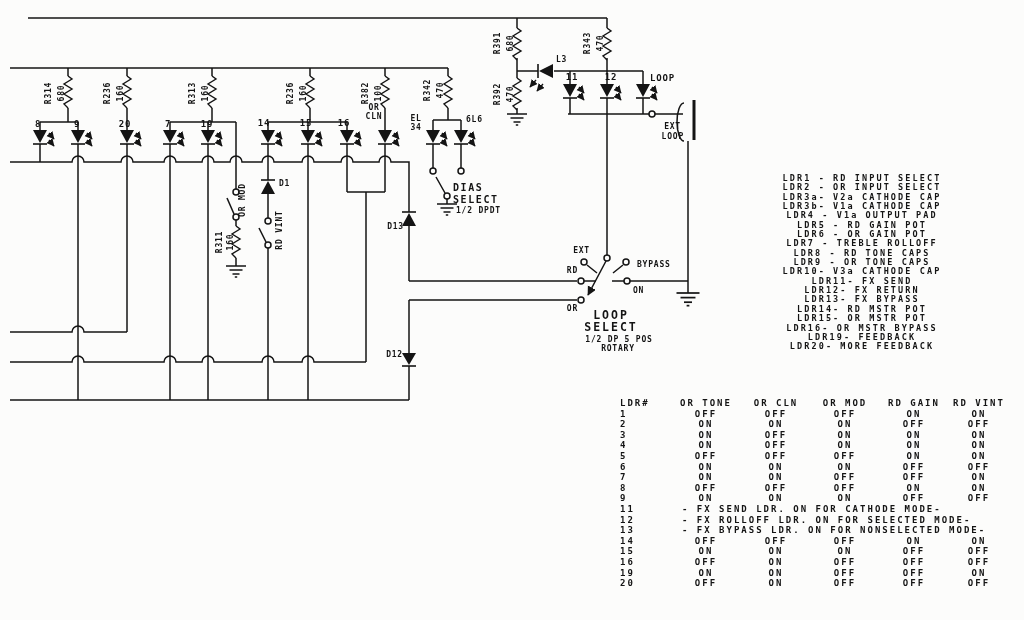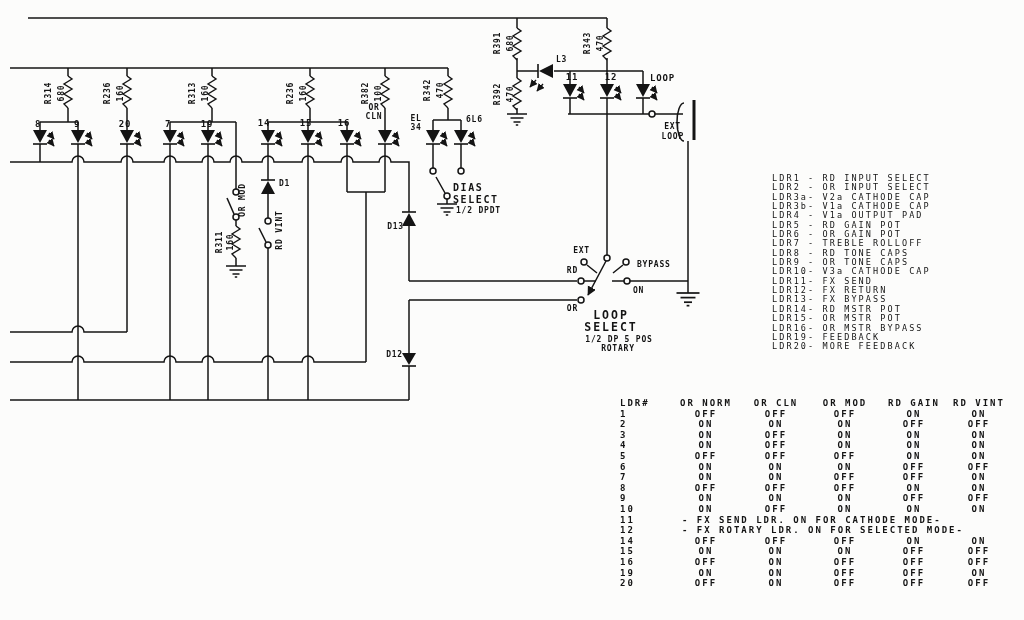--- a/index.html
+++ b/index.html
@@ -6,22 +6,22 @@
   #page{position:relative;width:1024px;height:620px;background:#fcfcfb;overflow:hidden;
         font-family:"DejaVu Sans Mono",monospace;}
   #sch{position:absolute;left:0;top:0;}
   svg text{font-family:"DejaVu Sans Mono",monospace;font-weight:bold;fill:#141414;}
   .t8{font-size:8px;letter-spacing:0.8px;}
   .t9{font-size:9px;letter-spacing:0.8px;}
   .t10{font-size:10px;letter-spacing:1.6px;}
   .t11{font-size:11.5px;letter-spacing:2px;}
   
   #legend{position:absolute;left:772px;top:174px;width:180px;
-          font-size:8.5px;line-height:9.35px;font-weight:normal;letter-spacing:2.1px;
-          color:#141414;white-space:pre;}
+          font-size:8.5px;line-height:9.35px;font-weight:bold;letter-spacing:2.1px;
+          color:#141414;white-space:pre;text-align:center;}
   
   #modetable{position:absolute;left:612px;top:398px;border-collapse:collapse;}
   #modetable th,#modetable td{font-size:9px;line-height:10.6px;font-weight:bold;
           color:#141414;letter-spacing:2px;padding:0;text-align:center;white-space:nowrap;}
   #modetable th:first-child,#modetable td:first-child{text-align:left;padding-left:8px;margin-left:40px;}
   #modetable td.note{text-align:left;padding-left:12px;}
   col.c1{width:58px}col.c2{width:72px}col.c3{width:68px}col.c4{width:70px}
   col.c5{width:68px}col.c6{width:62px}
 </style>
 </head>
@@ -257,21 +257,21 @@
     <col class="c1">
         <col class="c2">
         <col class="c3">
         <col class="c4">
         <col class="c5">
         <col class="c6">
   </colgroup>
   <thead>
         <tr>
           <th>LDR#</th>
-          <th>OR NORM</th>
+          <th>OR TONE</th>
           <th>OR CLN</th>
           <th>OR MOD</th>
           <th>RD GAIN</th>
           <th>RD VINT</th>
         </tr>
       </thead>
   <tbody>
         <tr>
           <td>1</td>
           <td>OFF</td>
@@ -338,34 +338,30 @@
         </tr>
         <tr>
           <td>9</td>
           <td>ON</td>
           <td>ON</td>
           <td>ON</td>
           <td>OFF</td>
           <td>OFF</td>
         </tr>
         <tr>
-          <td>10</td>
-          <td>ON</td>
-          <td>OFF</td>
-          <td>ON</td>
-          <td>ON</td>
-          <td>ON</td>
-        </tr>
-        <tr>
           <td>11</td>
           <td colspan="5" class="note">- FX SEND LDR. ON FOR CATHODE MODE-</td>
         </tr>
         <tr>
           <td>12</td>
-          <td colspan="5" class="note">- FX ROTARY LDR. ON FOR SELECTED MODE-</td>
+          <td colspan="5" class="note">- FX ROLLOFF LDR. ON FOR SELECTED MODE-</td>
+        </tr>
+        <tr>
+          <td>13</td>
+          <td colspan="5" class="note">- FX BYPASS LDR. ON FOR NONSELECTED MODE-</td>
         </tr>
         <tr>
           <td>14</td>
           <td>OFF</td>
           <td>OFF</td>
           <td>OFF</td>
           <td>ON</td>
           <td>ON</td>
         </tr>
         <tr>

